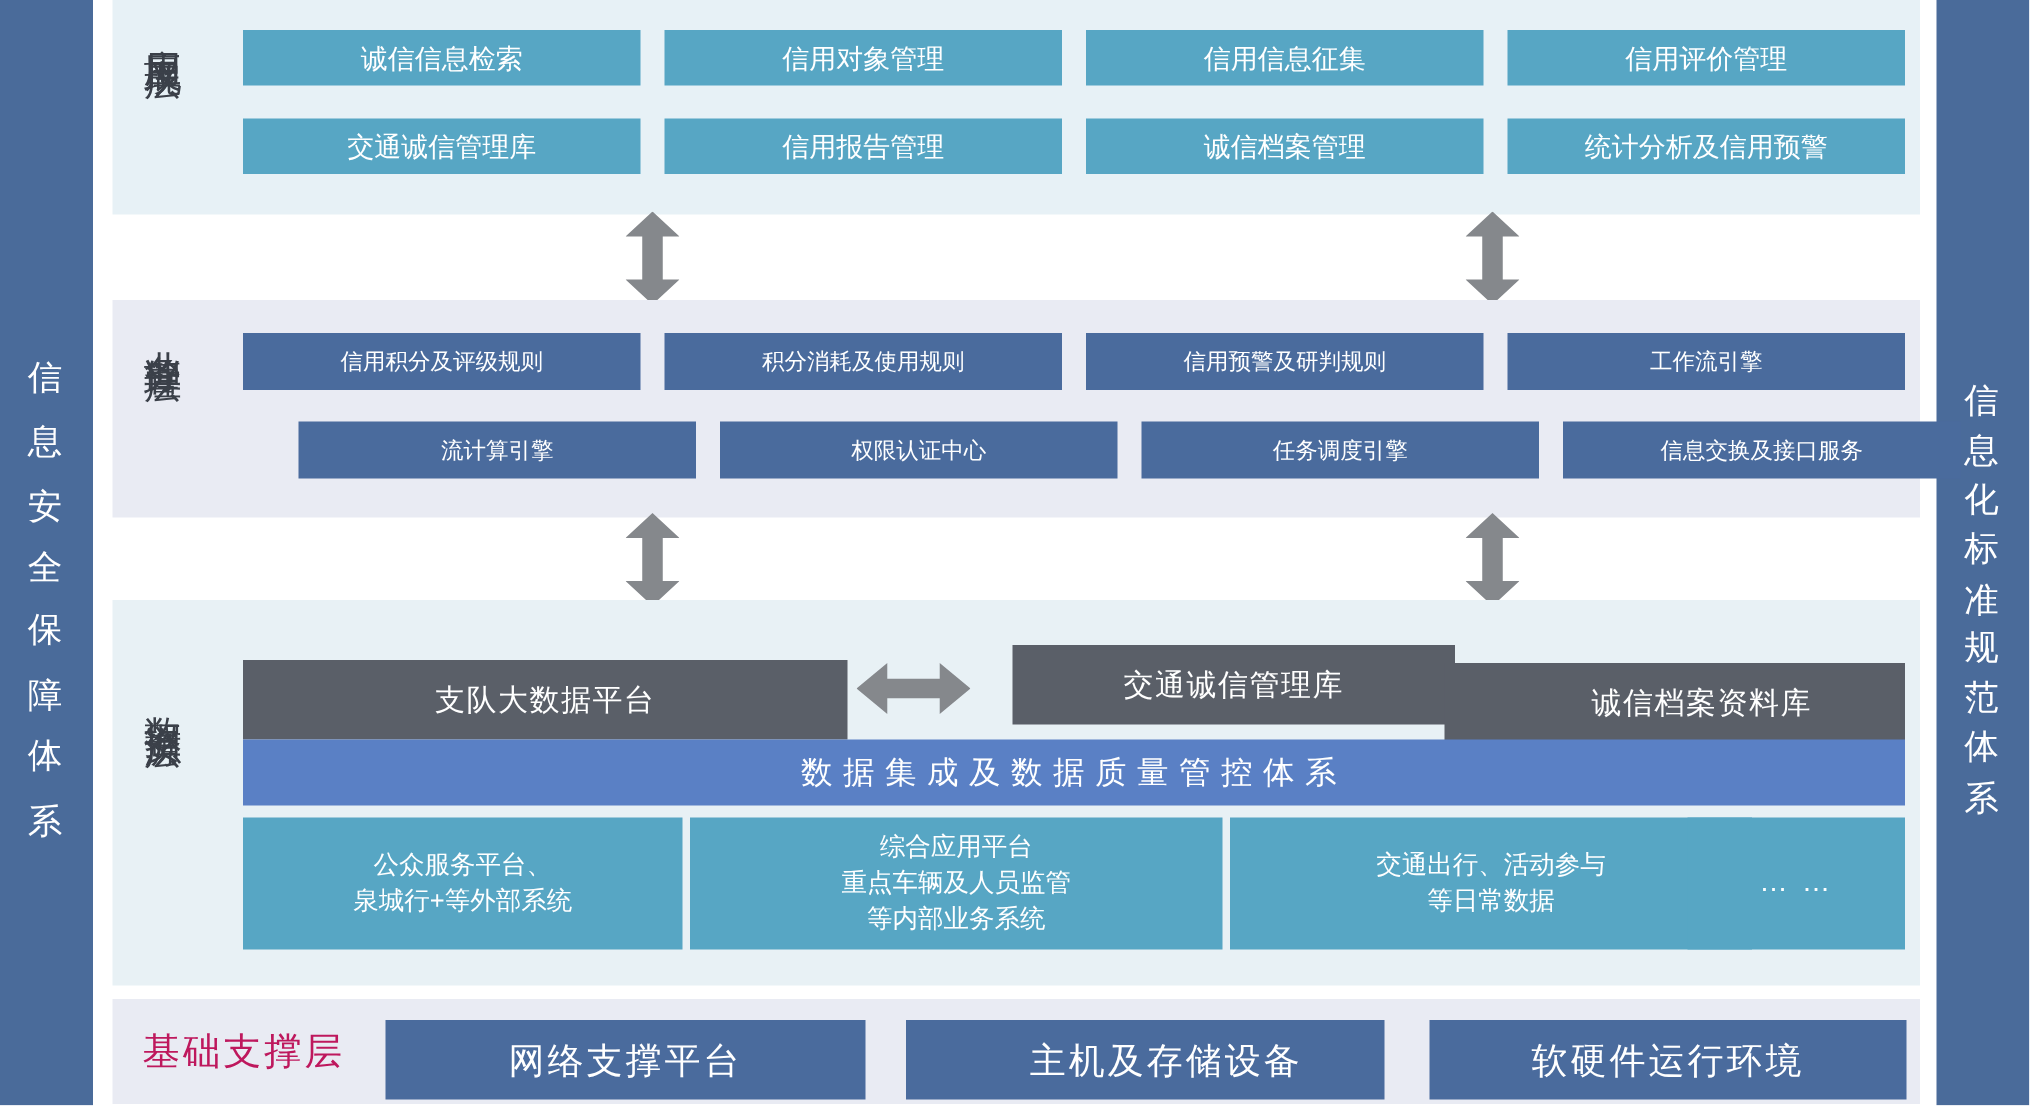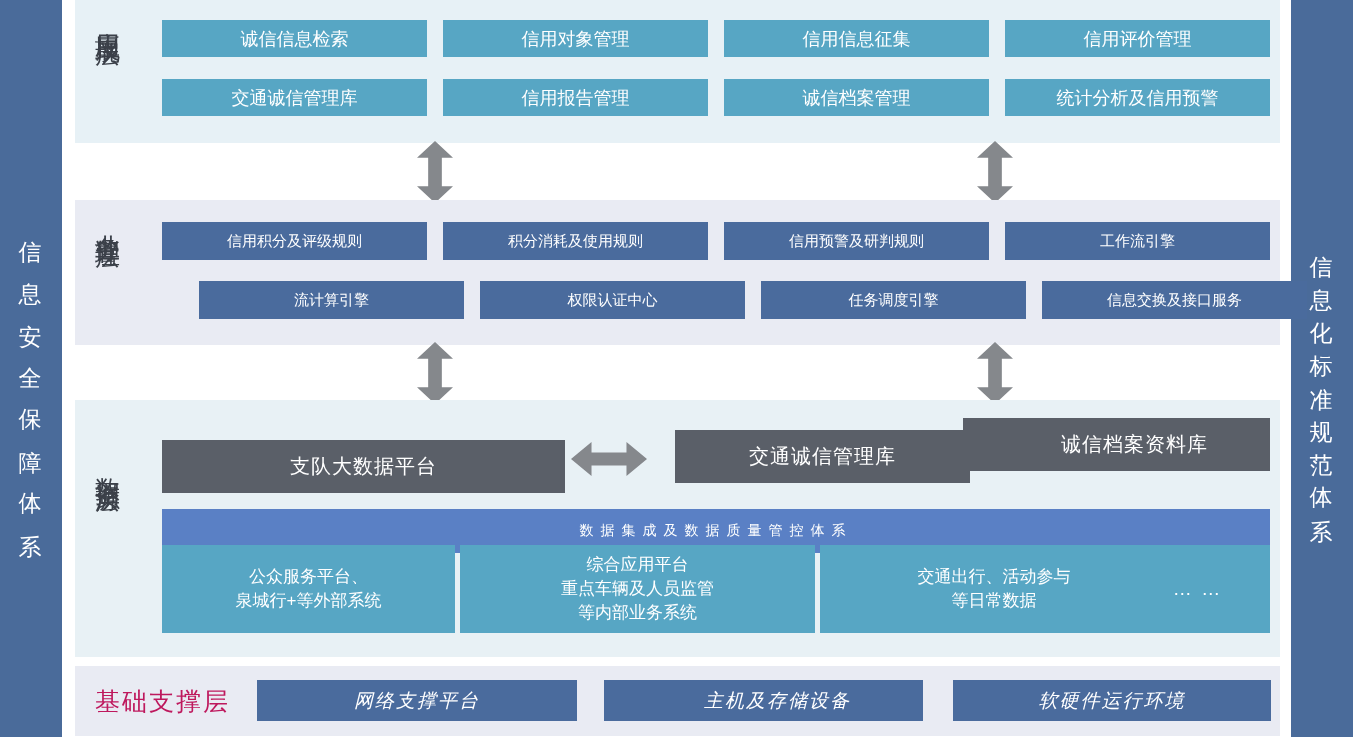--- a/index.html
+++ b/index.html
@@ -51,33 +51,33 @@
   }
   .row .box { flex:1; }
   .teal { background:#57a6c4; font-size:18px; }
   .navy { background:#4a6b9d; font-size:15px; }
   .gray { background:#5a5f68; font-size:20px; letter-spacing:1px; }
 
   
   .abs { position:absolute; }
   .db1 { left:87px;  top:40px; width:403px; height:53px; }
   .db2 { left:600px; top:30px; width:295px; height:53px; }
-  .db3 { left:888px; top:18px; width:307px; height:53px;padding-left:36px; }
+  .db3 { left:888px; top:42px; width:307px; height:53px;padding-left:36px; }
   .banner {
     left:87px; top:93px; width:1108px; height:44px; background:#5a80c5;
-    font-size:14px; letter-spacing:7px;margin-top:16px;
+    font-size:21px; letter-spacing:7px;
   }
   .src { top:145px; height:88px; white-space:pre-line; font-size:17px; line-height:1.4; }
   .src1 { left:87px;   width:293px; }
   .src2 { left:385px;  width:355px; }
   .src3 { left:745px;  width:348px; }
   .src4 { left:1050px; width:145px; font-size:19px; letter-spacing:2px; }
 
   
-  .infra-box { top:14px; height:41px; font-size:19px; letter-spacing:2px;font-style:italic; }
+  .infra-box { top:14px; height:53px; font-size:24px; letter-spacing:2px; }
   .infra1 { left:182px; width:320px; }
   .infra2 { left:529px; width:319px;padding-left:28px; }
   .infra3 { left:878px; width:318px; }
 
   
   .varrow {
     position:absolute; width:36px; height:62px; background:#85888c;
     clip-path:polygon(50% 0%,100% 27%,69% 27%,69% 73%,100% 73%,50% 100%,0% 73%,31% 73%,31% 27%,0% 27%);
   }
   .harrow {

